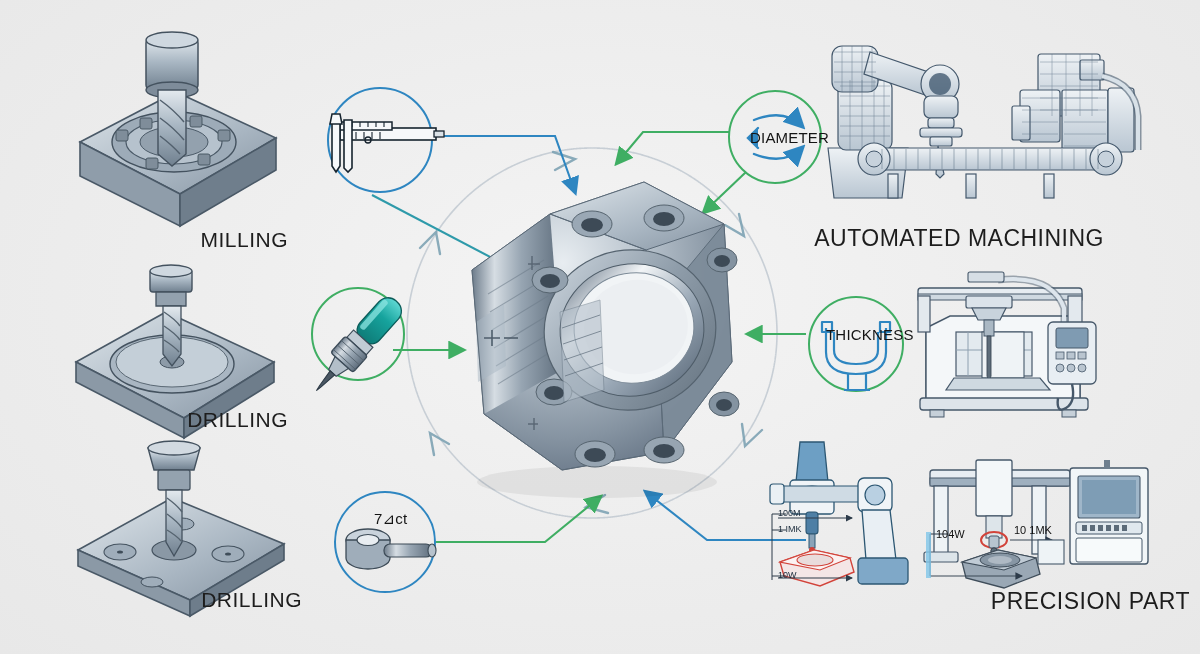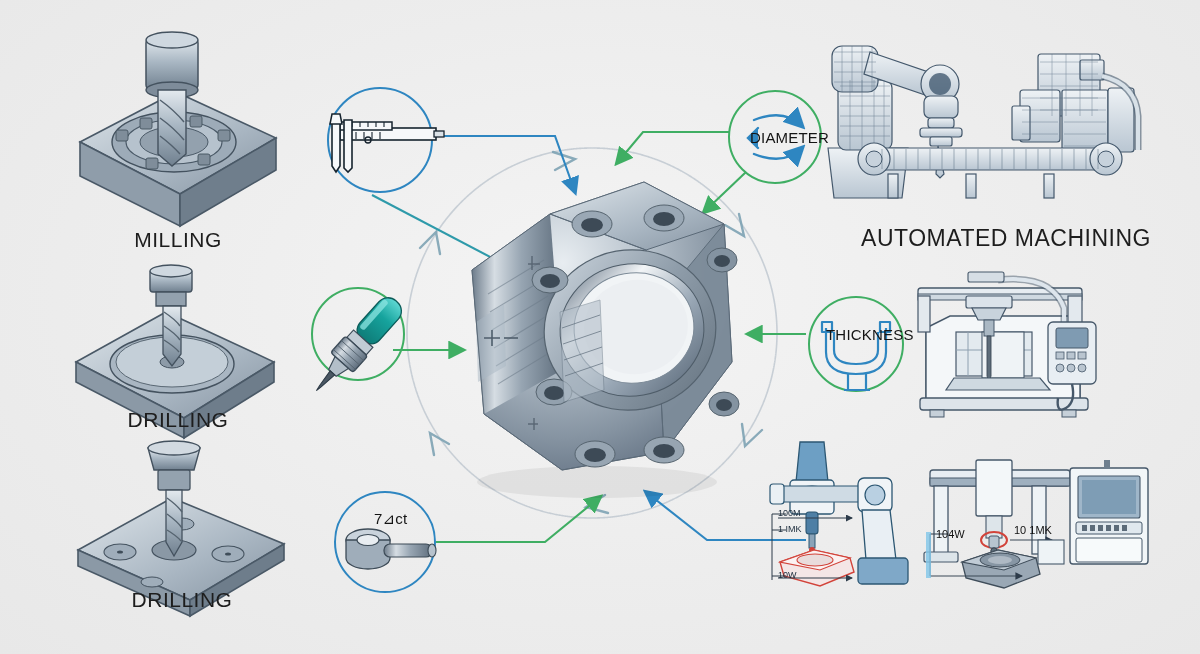--- a/index.html
+++ b/index.html
@@ -13,21 +13,21 @@
     position: relative;
     width: 1200px; height: 654px;
     background: radial-gradient(ellipse at 50% 45%, #f4f4f4 0%, #ededed 55%, #e8e8e8 100%);
   }
   .abs { position: absolute; }
   svg { display: block; overflow: visible; }
 
   
   .caption {
     position: absolute;
-    text-align: center;
+    text-align: right;
     color: #1d1d1d;
     font-size: 21px;
     letter-spacing: 0.5px;
     white-space: nowrap;
     font-weight: 400;
   }
   .caption.big { font-size: 23px; }
 
   .callout-text {
     font-size: 15px;
@@ -366,21 +366,21 @@
       <rect x="228" y="146" width="10" height="24"></rect>
     </g>
     <g stroke="#53687c" stroke-width="0.6" opacity="0.8">
       <path d="M66 121 v20 M78 121 v20 M90 121 v20 M102 121 v20 M114 121 v20 M126 121 v20
                M138 121 v20 M150 121 v20 M162 121 v20 M174 121 v20 M186 121 v20 M198 121 v20
                M210 121 v20 M222 121 v20 M234 121 v20 M246 121 v20 M258 121 v20 M270 121 v20 M282 121 v20"></path>
     </g>
     <circle cx="58" cy="131" r="8" fill="#c7d2dc" stroke="#44586c"></circle>
     <circle cx="290" cy="131" r="8" fill="#c7d2dc" stroke="#44586c"></circle>
   </svg>
-  <div class="caption big" style="left:856px;top:225px;width:300px">AUTOMATED MACHINING</div>
+  <div class="caption big" style="left:804px;top:225px;width:300px">AUTOMATED MACHINING</div>
 
   <svg class="abs" style="left:890px;top:258px" width="300" height="160">
 
     <path d="M36 70 L36 142 L190 142 L190 58 Z" fill="#f2f5f7" stroke="#46586a" stroke-width="1.4"></path>
     <path d="M36 70 L60 58 L190 58 L190 142 L36 142 Z" fill="#f4f7f9" stroke="#46586a" stroke-width="1.4"></path>
     <rect x="30" y="140" width="168" height="12" rx="3" fill="#dde4ea" stroke="#46586a" stroke-width="1.3"></rect>
     <rect x="40" y="152" width="14" height="7" fill="#c6d0d9" stroke="#46586a" stroke-width="1"></rect>
     <rect x="172" y="152" width="14" height="7" fill="#c6d0d9" stroke="#46586a" stroke-width="1"></rect>
 
     <rect x="66" y="74" width="76" height="44" fill="#e3eaef" stroke="#46586a" stroke-width="1.2"></rect>
@@ -458,20 +458,21 @@
         <rect x="190" y="77" width="5" height="6"></rect>
       <rect x="198" y="77" width="5" height="6"></rect>
         <rect x="206" y="77" width="5" height="6"></rect>
       <rect x="214" y="77" width="5" height="6"></rect>
         <rect x="222" y="77" width="5" height="6"></rect>
     </g>
     <rect x="176" y="90" width="66" height="24" rx="2" fill="#f7fafb" stroke="#46586a" stroke-width="1"></rect>
     <rect x="138" y="92" width="26" height="24" fill="#eef3f6" stroke="#46586a" stroke-width="1.1"></rect>
     <rect x="204" y="12" width="6" height="9" fill="#6f7f8e"></rect>
   </svg>
+  <div class="caption big" style="left:900px;top:588px;width:290px">PRECISION PART</div>
 
   <svg class="abs" style="left:316px;top:80px" width="130" height="120">
     <circle cx="64" cy="60" r="52" fill="none" stroke="#2e86c1" stroke-width="2"></circle>
     <g>
 
       <rect x="24" y="48" width="96" height="12" fill="#f6f8fa" stroke="#16232e" stroke-width="1.6"></rect>
       <rect x="24" y="42" width="52" height="8" fill="#f6f8fa" stroke="#16232e" stroke-width="1.5"></rect>
 
       <g stroke="#16232e" stroke-width="1.1">
         <path d="M36 42 v5 M44 42 v5 M52 42 v5 M60 42 v5 M68 42 v5"></path>

